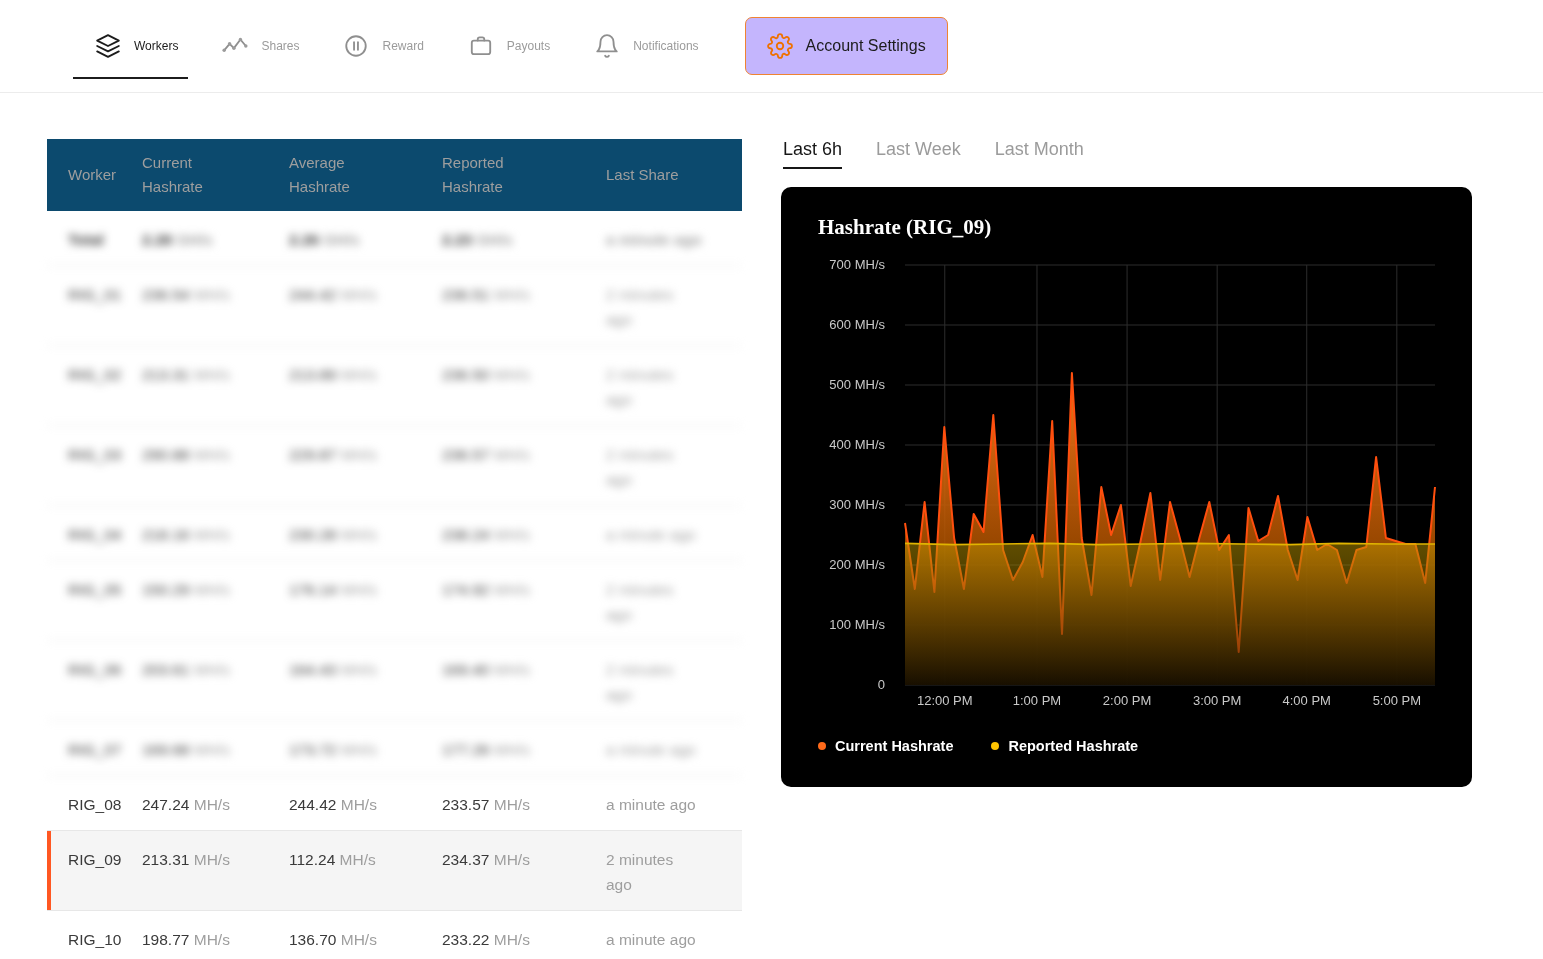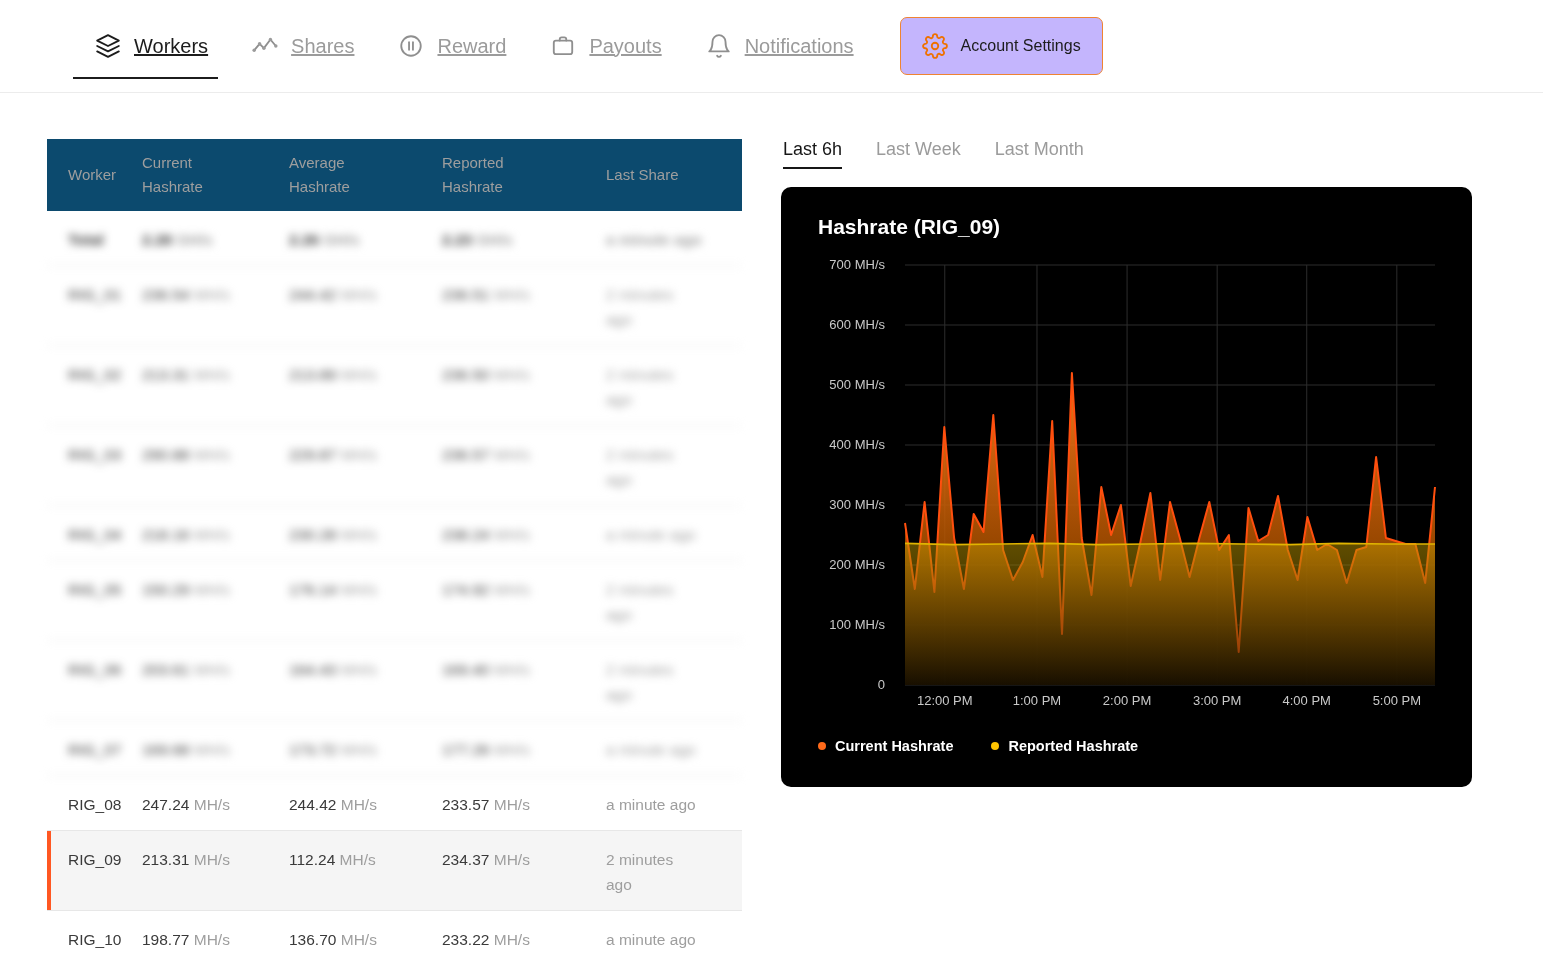--- a/index.html
+++ b/index.html
@@ -17,24 +17,23 @@
     display:flex; align-items:center;
     height:93px;
     border-bottom:1px solid #ececec;
     padding-left:73px;
   }
   .nav-item {
     position:relative;
     display:flex; align-items:center; gap:13px;
     height:100%;
     padding:0 22px;
-    color:#9b9b9b; font-size:20px;
+    color:#9b9b9b; font-size:12px;
     cursor:pointer;
     white-space:nowrap;
-    text-decoration:underline;
   }
   .nav-item svg { stroke:#8f8f8f; }
   .nav-item.active { color:#1c1c1c; }
   .nav-item.active svg { stroke:#1c1c1c; }
   .nav-item.active::after {
     content:""; position:absolute; left:0; right:12px; bottom:13px;
     height:2px; background:#1c1c1c;
   }
   .settings-btn {
     display:flex; align-items:center; gap:13px;
@@ -94,20 +93,21 @@
   .chart-panel {
     position:absolute; left:781px; top:187px;
     width:691px; height:600px;
     background:#000; border-radius:10px;
     overflow:hidden;
   }
   .chart-title {
     position:absolute; left:37px; top:28px;
     color:#fff; font-size:21px; font-weight:bold;
     z-index:2;
+    font-family:Liberation Serif, serif;
   }
   svg.chart { position:absolute; left:0; top:0; }
   .legend {
     position:absolute; left:37px; bottom:33px;
     display:flex; gap:38px; z-index:2;
   }
   .legend-item {
     display:flex; align-items:center; gap:9px;
     color:#fff; font-size:14.5px; font-weight:bold;
   }

